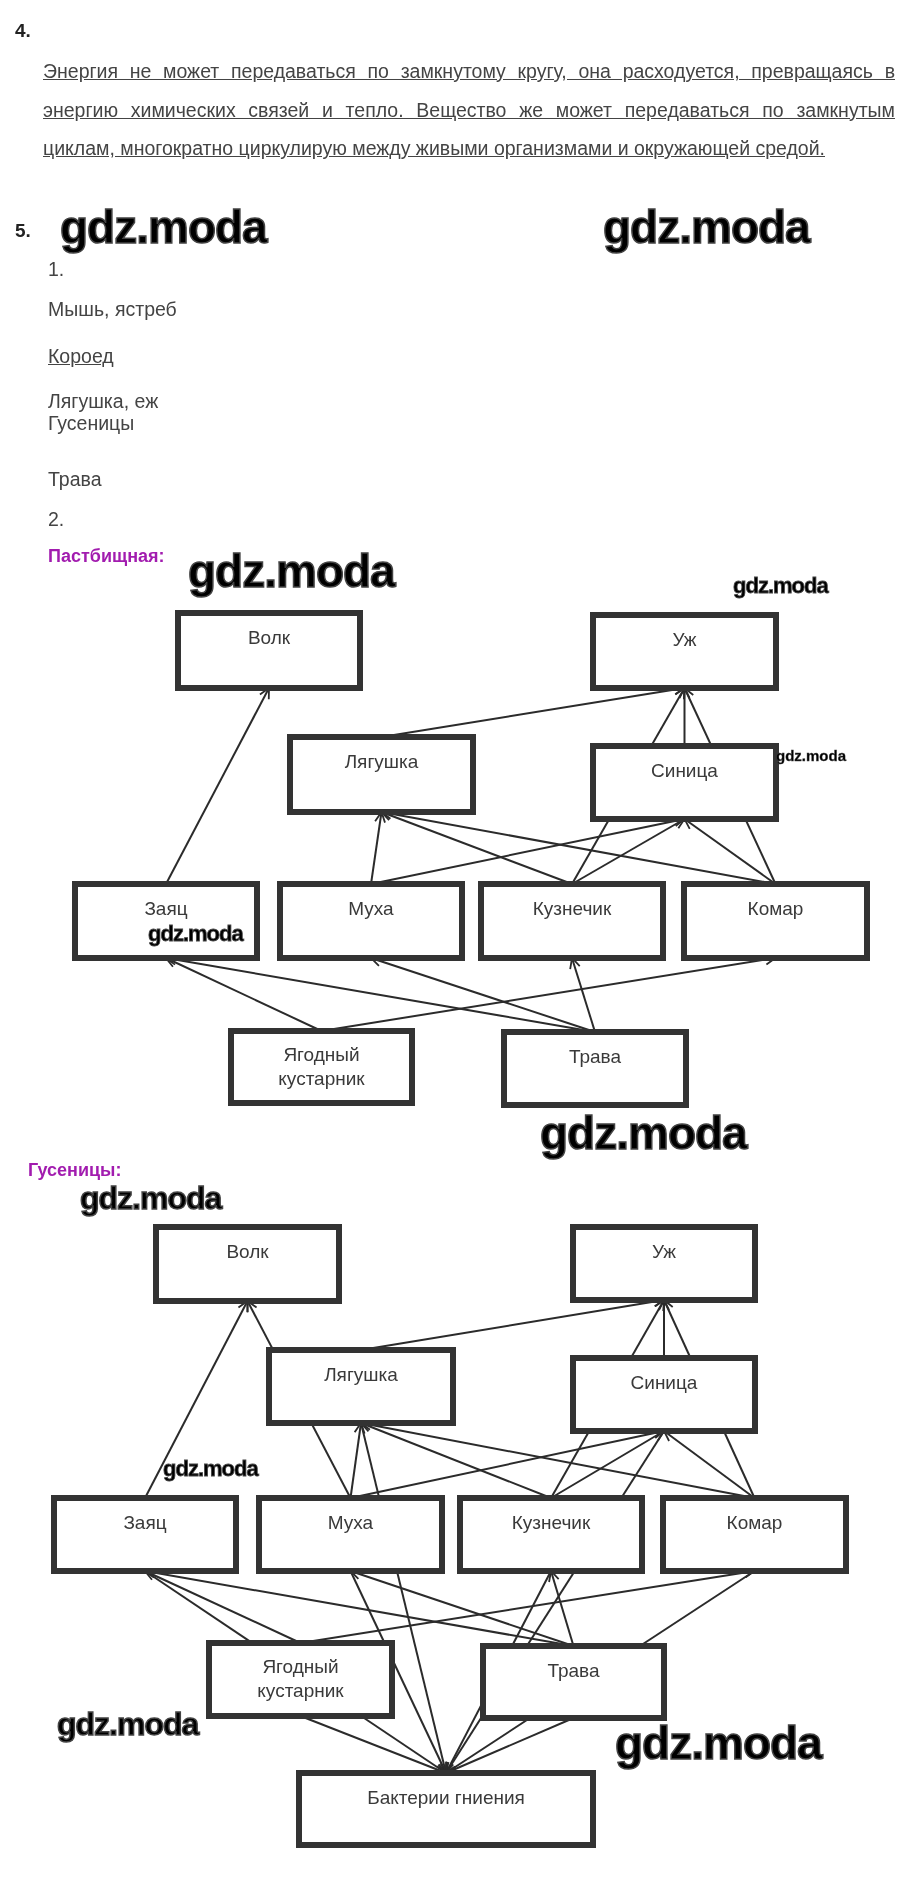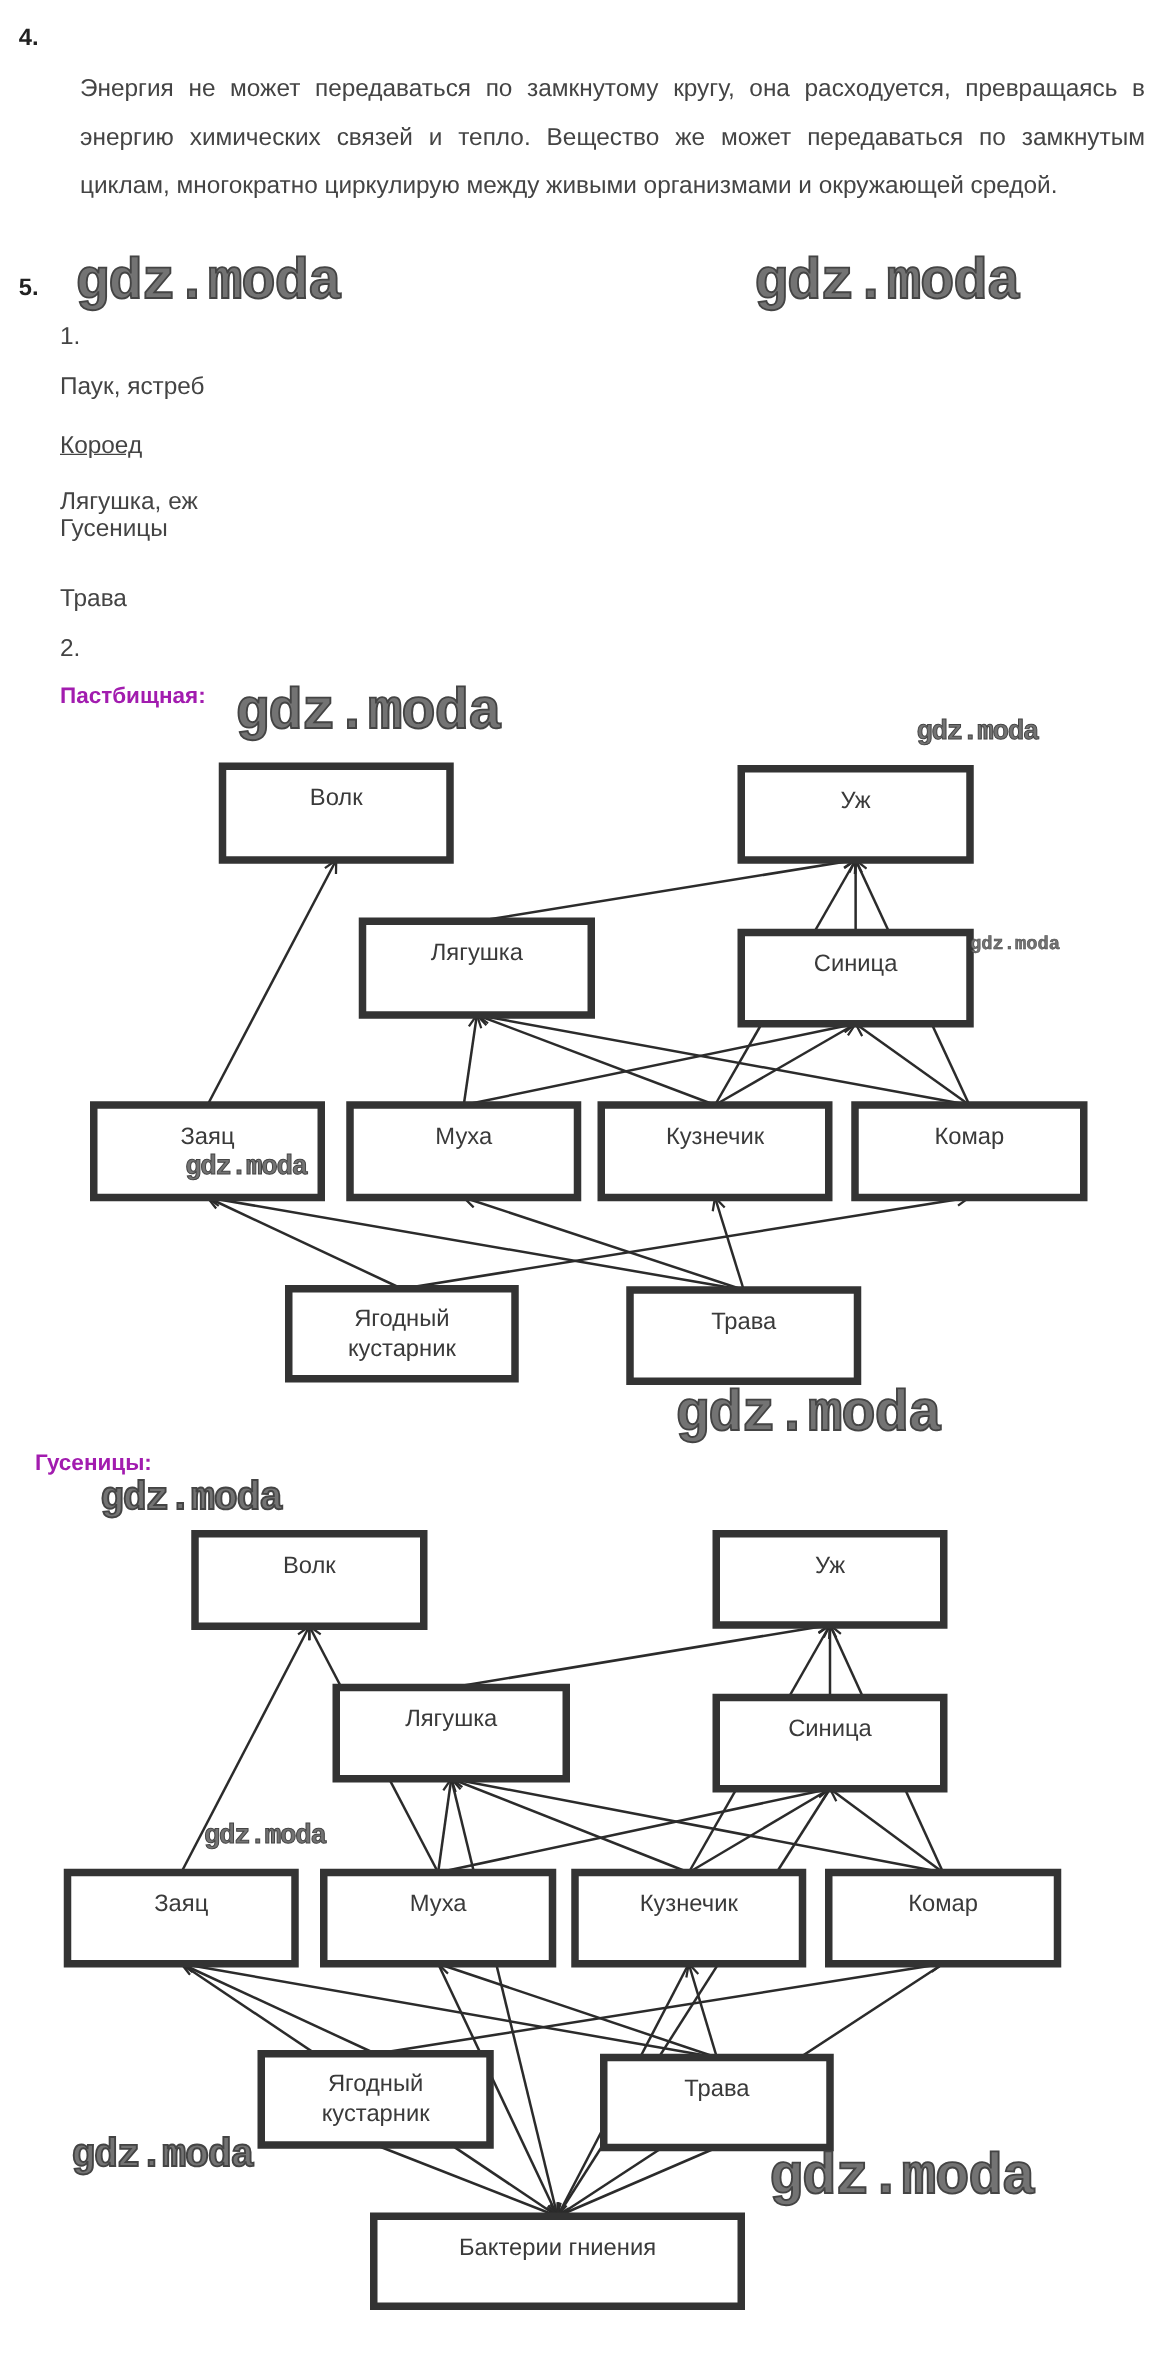--- a/index.html
+++ b/index.html
@@ -1,43 +1,43 @@
 <!DOCTYPE html>
 <html><head>
 <meta charset="utf-8">
 <style>
   html, body { margin: 0; padding: 0; background: #ffffff; }
   body { width: 922px; height: 1897px; position: relative; overflow: hidden;
          font-family: "Liberation Sans", sans-serif; color: #3a3a3a; }
   .abs { position: absolute; }
   .num { font-weight: bold; font-size: 19px; color: #222; }
-  .para { left: 64px; top: 52px; width: 852px; font-size: 19.5px; line-height: 38.6px;
-          text-align: justify; color: #444; }
+  .para { left: 43px; top: 52px; width: 852px; font-size: 19.5px; line-height: 38.6px;
+          text-align: justify; color: #444; text-decoration: underline; }
   .line { font-size: 19.5px; color: #444; white-space: nowrap; }
   .sect { font-weight: bold; font-size: 18px; color: #a21caf; }
-  .wm { font-family: Liberation Mono, monospace; font-weight: bold; color: #737373;
+  .wm { font-family: Liberation Sans, sans-serif; font-weight: bold; color: #000000;
         -webkit-text-stroke: 1.5px #444; letter-spacing: -1px; white-space: nowrap; }
   .wm-big { font-size: 46px; }
   .wm-mid { font-size: 32px; }
   .wm-sm { font-size: 22px; -webkit-text-stroke: 0.8px #444; }
   .wm-xs { font-size: 15px; -webkit-text-stroke: 0.4px #444; letter-spacing: 0; }
   svg#diagram { position: absolute; left: 0; top: 0; }
   .node rect { fill: #fff; stroke: #333; stroke-width: 6; }
   .node text { font-family: "Liberation Sans", sans-serif; font-size: 19px; fill: #3a3a3a; text-anchor: middle; }
   .edge { stroke: #2b2b2b; stroke-width: 2; fill: none; }
 </style>
 </head>
 <body>
 
 <div class="abs num" style="left:15px; top:20px;">4.</div>
 <div class="abs para">Энергия не может передаваться по замкнутому кругу, она расходуется, превращаясь в энергию химических связей и тепло. Вещество же может передаваться по замкнутым циклам, многократно циркулирую между живыми организмами и окружающей средой.</div>
 
 <div class="abs num" style="left:15px; top:220px;">5.</div>
 <div class="abs line" style="left:48px; top:258px;">1.</div>
-<div class="abs line" style="left:48px; top:298px;">Паук, ястреб</div>
+<div class="abs line" style="left:48px; top:298px;">Мышь, ястреб</div>
 <div class="abs line" style="left:48px; top:345px;text-decoration:underline;">Короед</div>
 <div class="abs line" style="left:48px; top:390px;text-align:right;">Лягушка, еж</div>
 <div class="abs line" style="left:48px; top:412px;">Гусеницы</div>
 <div class="abs line" style="left:48px; top:468px;">Трава</div>
 <div class="abs line" style="left:48px; top:508px;">2.</div>
 <div class="abs sect" style="left:48px; top:546px;">Пастбищная:</div>
 <div class="abs sect" style="left:28px; top:1160px;">Гусеницы:</div>
 
 <svg id="diagram" width="922" height="1897">
   <defs>

